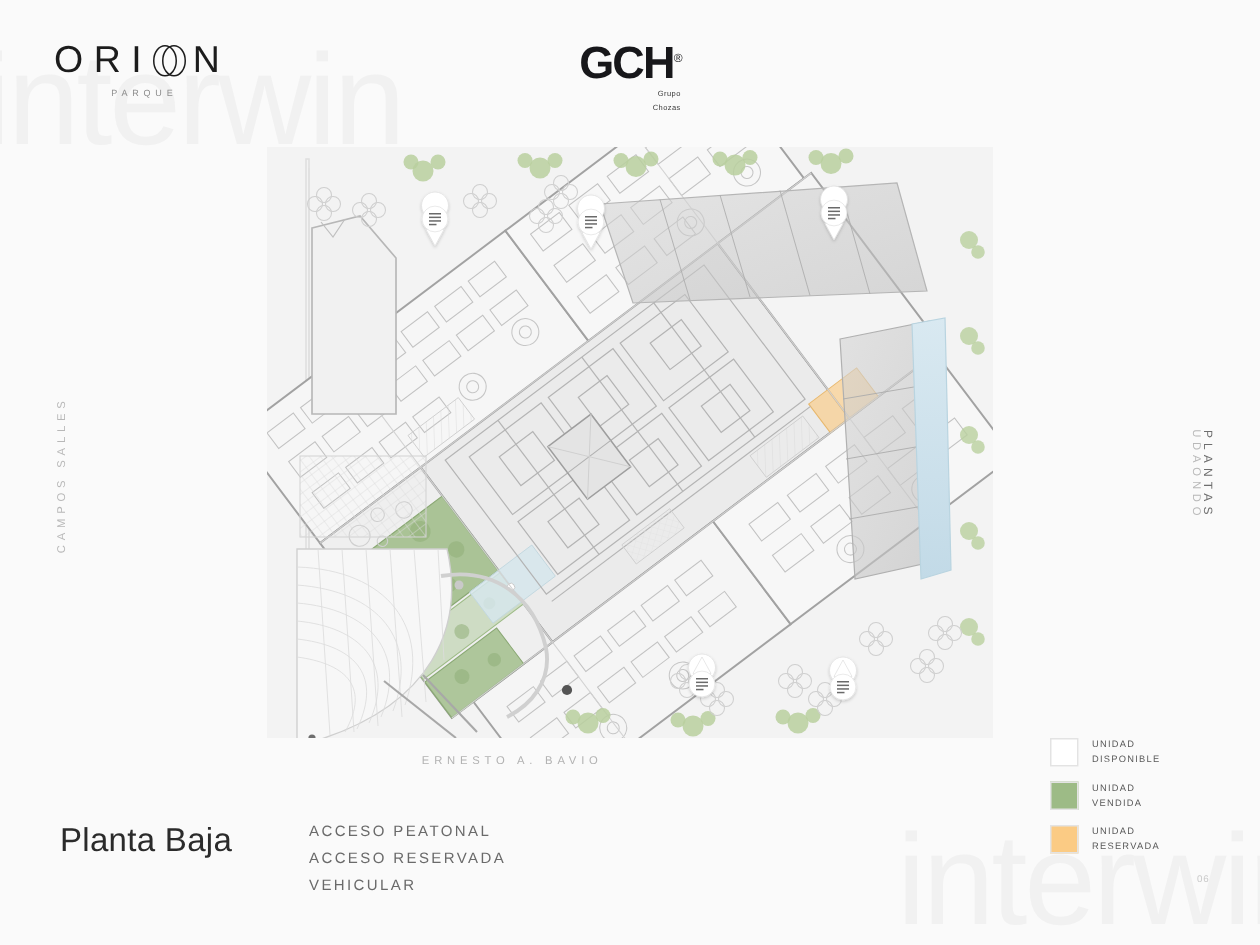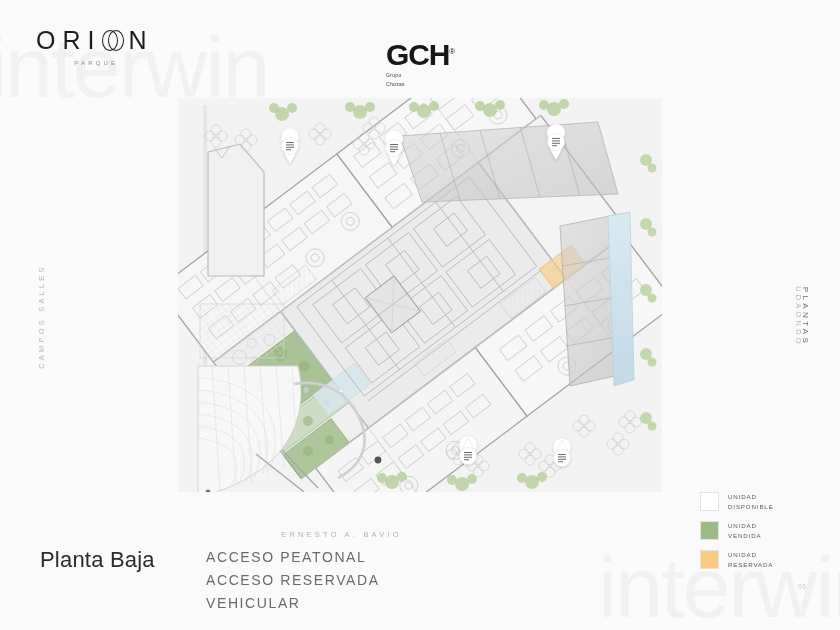--- a/index.html
+++ b/index.html
@@ -72,23 +72,23 @@
     font-size: 6px;
     letter-spacing: 3.2px;
     color: #8c8c8c;
     margin-top: 7px;
     margin-left: 3px;
   }
 
   .gch-logo {
     position: absolute;
     left: 50%;
-    top: 40px;
+    top: 28px;
     transform: translateX(-50%);
-    text-align: left;
+    text-align: right;
   }
   .gch-mark {
     font-size: 30px;
     font-weight: 700;
     color: #17171a;
     letter-spacing: -1.2px;
     line-height: 1;
     position: relative;
     display: inline-block;
   }
@@ -136,21 +136,21 @@
     width: 92px;
     text-align: center;
     font-size: 8px;
     letter-spacing: 3.4px;
     color: #6e6e6e;
     white-space: nowrap;
     z-index: 3;
   }
   .street-bottom {
     position: absolute;
-    left: 0; top: 530px;
+    left: 0; top: 502px;
     width: 683px;
     text-align: center;
     font-size: 7.5px;
     letter-spacing: 3.2px;
     color: #b2b2b2;
     z-index: 3;
   }
 
   
   .plan-wrap {
@@ -174,21 +174,21 @@
     letter-spacing: .2px;
   }
   .access-list {
     position: absolute;
     left: 206px; top: 11px;
     display: flex;
     flex-direction: column;
     gap: 7px;
   }
   .access-item {
-    font-size: 14px;
+    font-size: 10px;
     letter-spacing: 1.6px;
     color: #6a6a6a;
   }
 
   
   .legend {
     position: absolute;
     left: 700px; top: 492px;
     display: flex;
     flex-direction: column;

